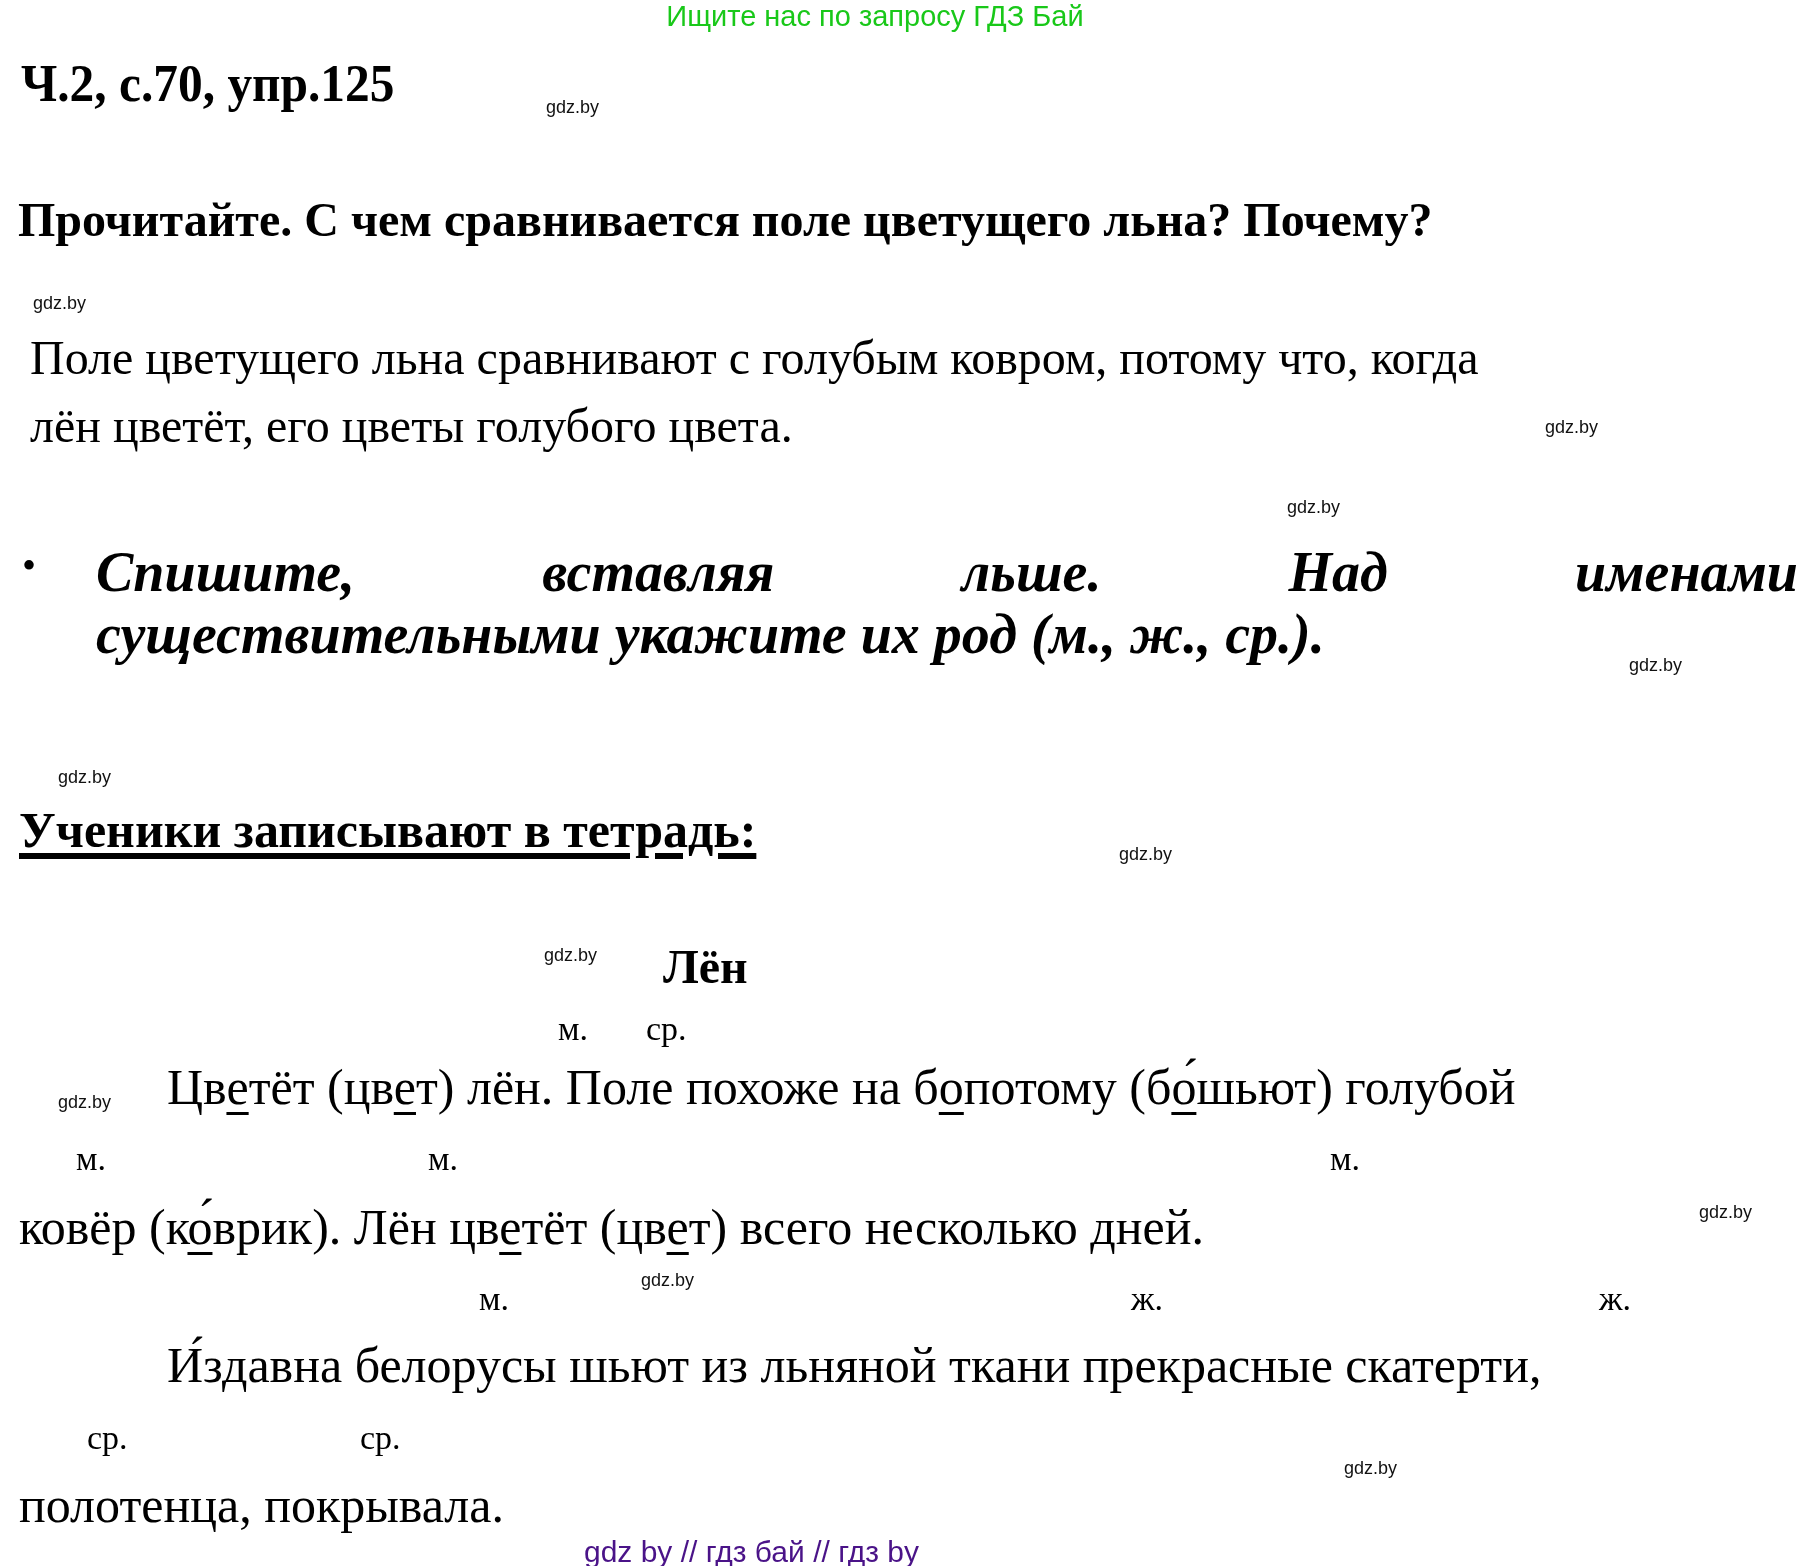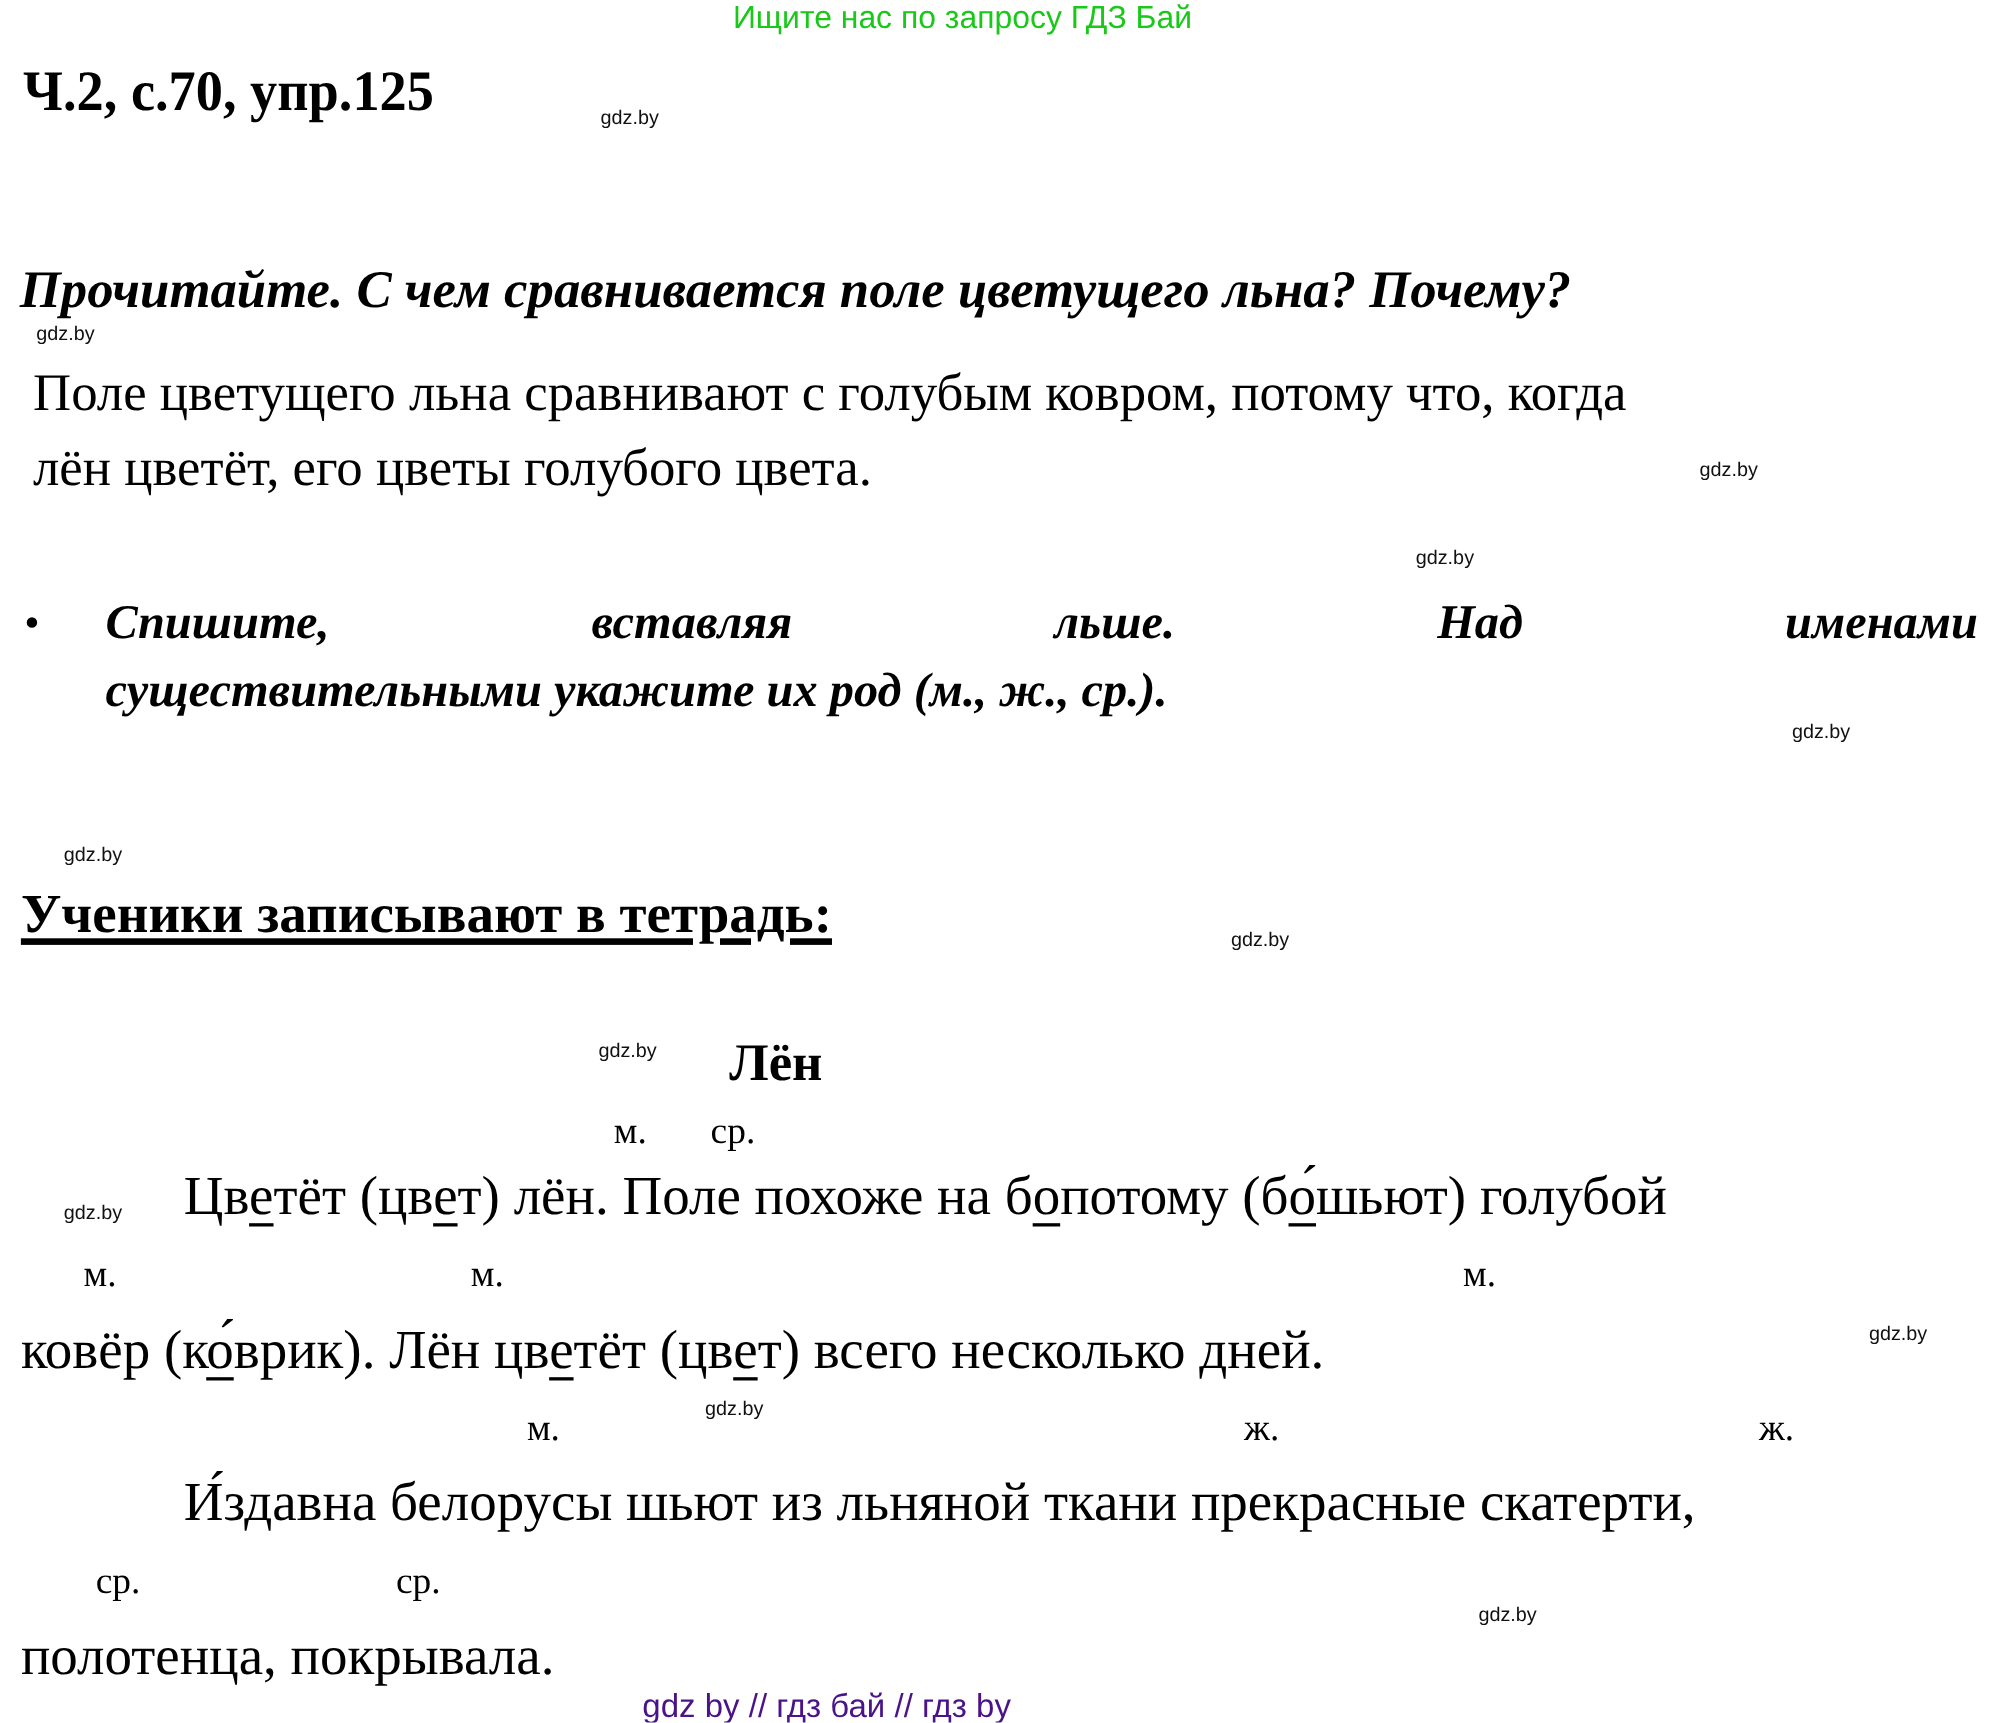--- a/index.html
+++ b/index.html
@@ -3,23 +3,23 @@
   <meta charset="utf-8">
   <style>
     html, body { margin: 0; padding: 0; background: #ffffff; }
     body { width: 1813px; height: 1566px; position: relative; overflow: hidden; }
     .abs { position: absolute; white-space: nowrap; line-height: 1; }
     .serif { font-family: "Liberation Serif", "DejaVu Serif", serif; color: #000; }
     .sans { font-family: "Liberation Sans", "DejaVu Sans", sans-serif; }
     .top-banner { color: #19c819; font-size: 29px; left: 0; width: 1750px; text-align: center; top: 2px; }
     .title { font-weight: bold; font-size: 52px; left: 21px; top: 58px; transform: scaleX(0.95); transform-origin: left; }
     .wm { font-size: 18px; color: #111; }
-    .question { font-weight: bold; font-style: italic; font-size: 48px; left: 18px; top: 196px; margin-top: 44px; }
+    .question { font-weight: bold; font-size: 48px; left: 18px; top: 196px; }
     .answer { font-size: 48px; left: 30px; }
-    .task { font-weight: bold; font-style: italic; font-size: 44px; gap: 28px; }
+    .task { font-weight: bold; font-style: italic; font-size: 56px; gap: 28px; }
     .bullet { font-size: 40px; left: 22px; top: 546px; }
     .justify-row { position: absolute; left: 96px; width: 1702px; top: 540px; display: flex; justify-content: space-between; }
     .heading { font-weight: bold; font-size: 50px; left: 19px; top: 805px; text-decoration: underline; text-decoration-thickness: 6px; text-underline-offset: 6px; }
     .poem-title { font-weight: bold; font-size: 48px; left: 663px; top: 943px; }
     .gender { font-size: 34px; }
     .line { font-size: 50px; }
     .u { text-decoration: underline; text-decoration-thickness: 3px; text-underline-offset: 8px; }
     .footer { color: #4a1388; font-size: 30px; left: 0; width: 1503px; text-align: center; top: 1537px; }
   </style>
 </head>

